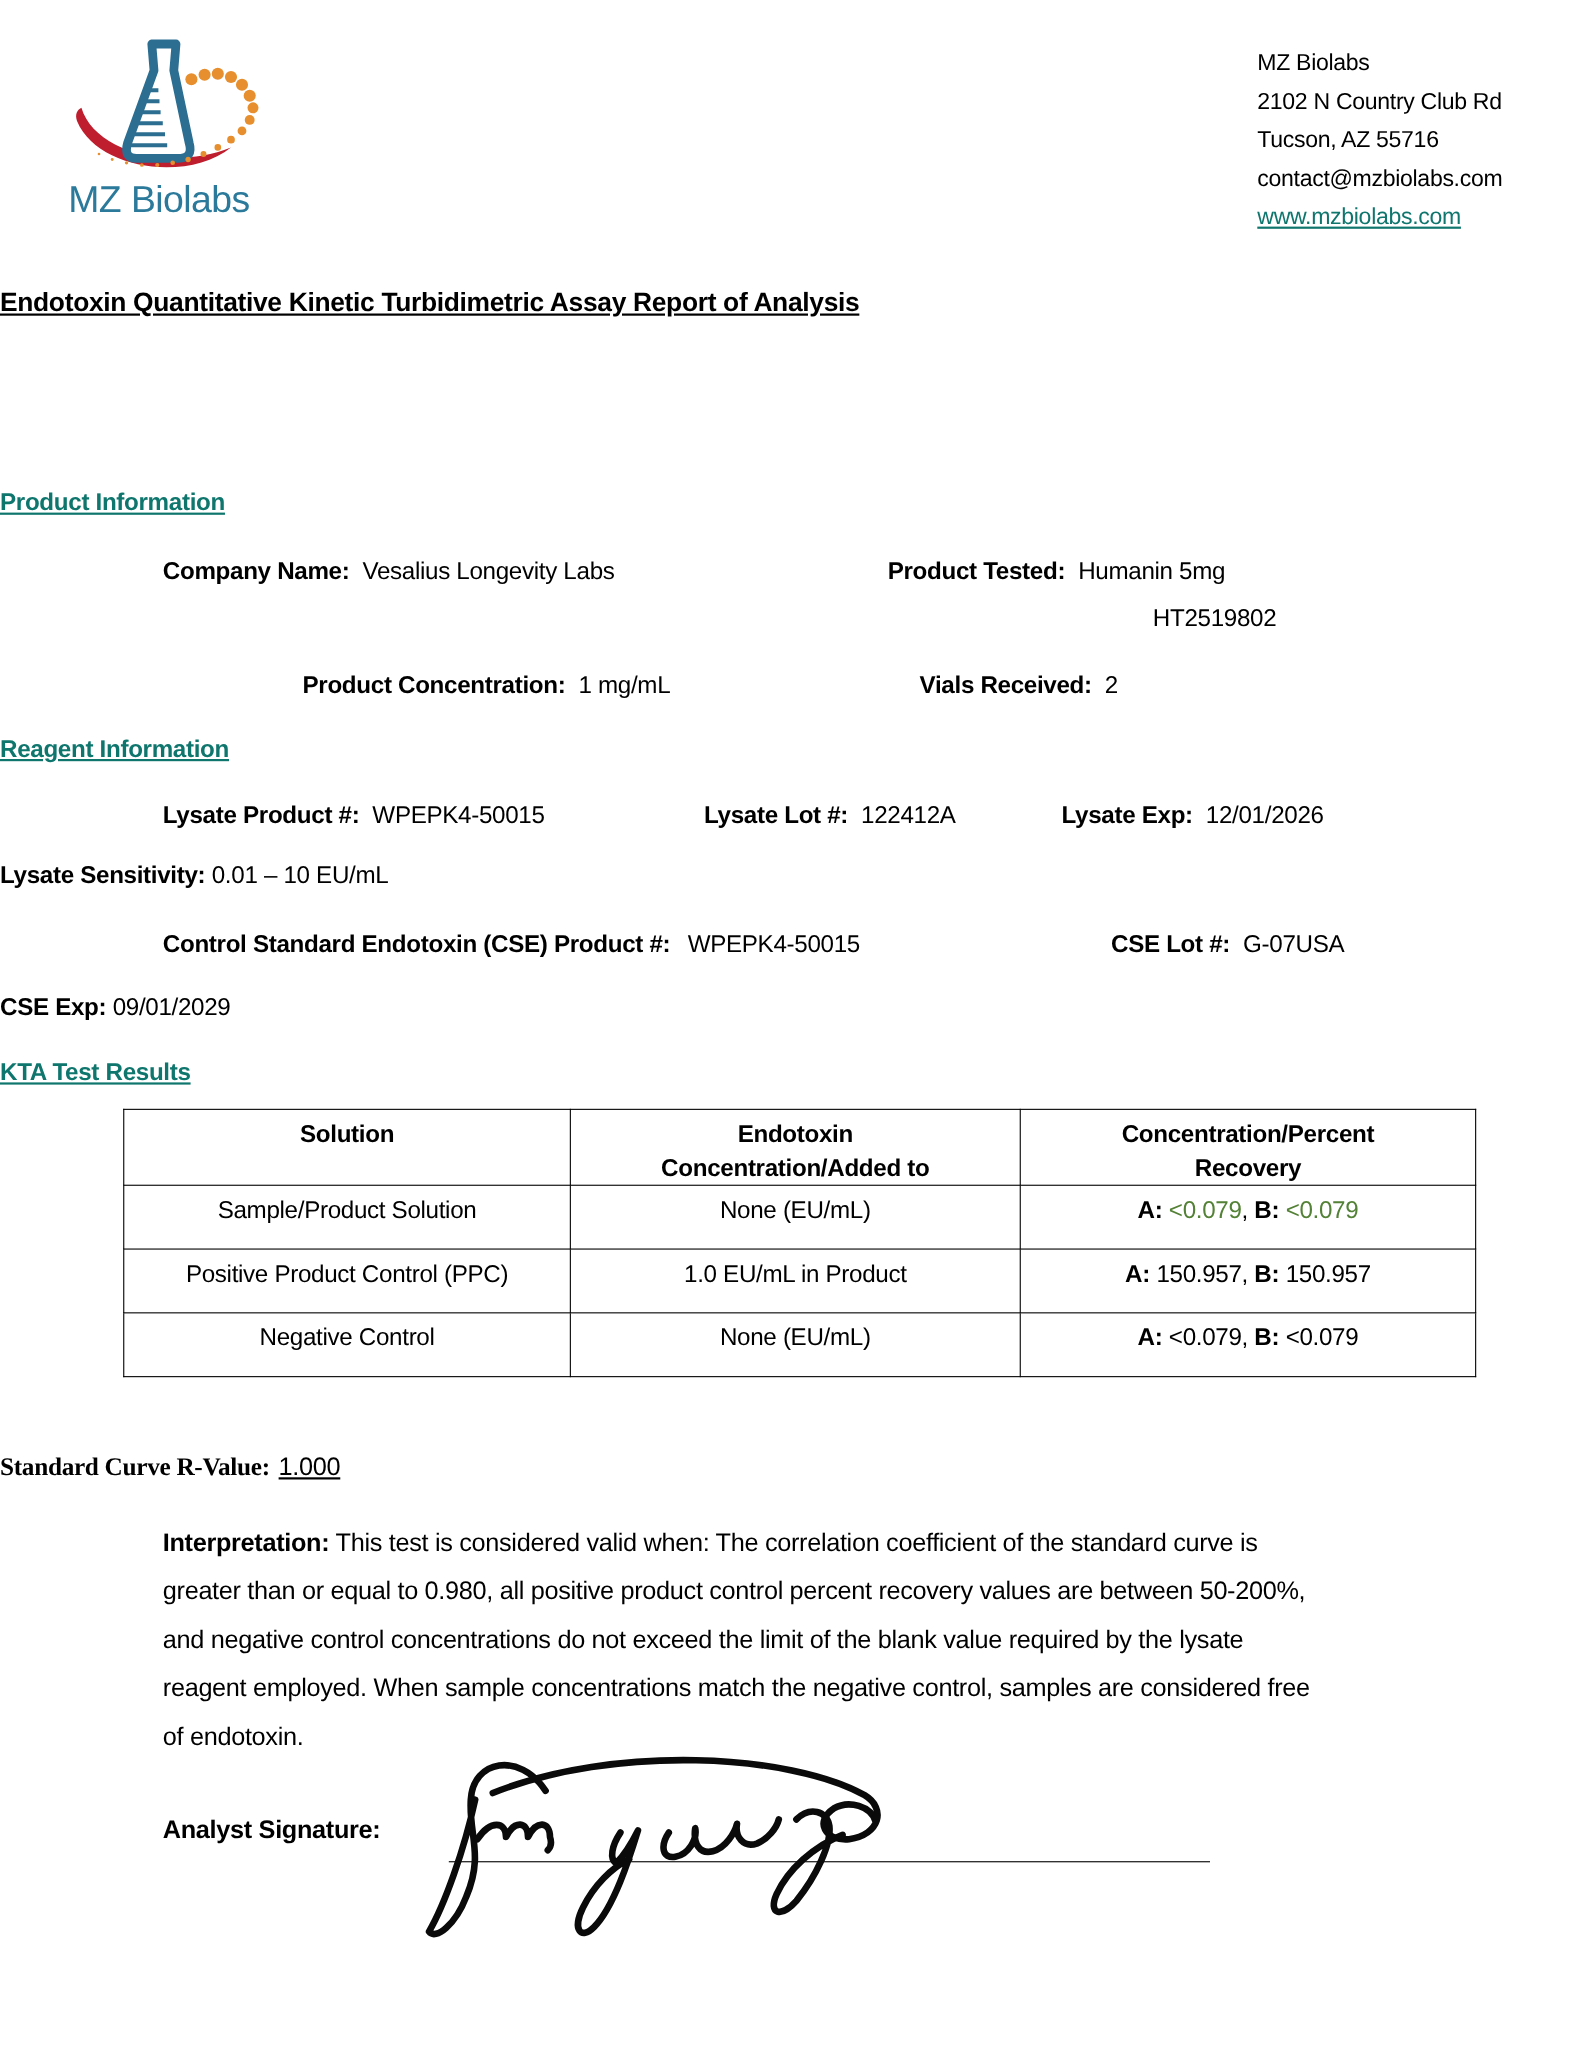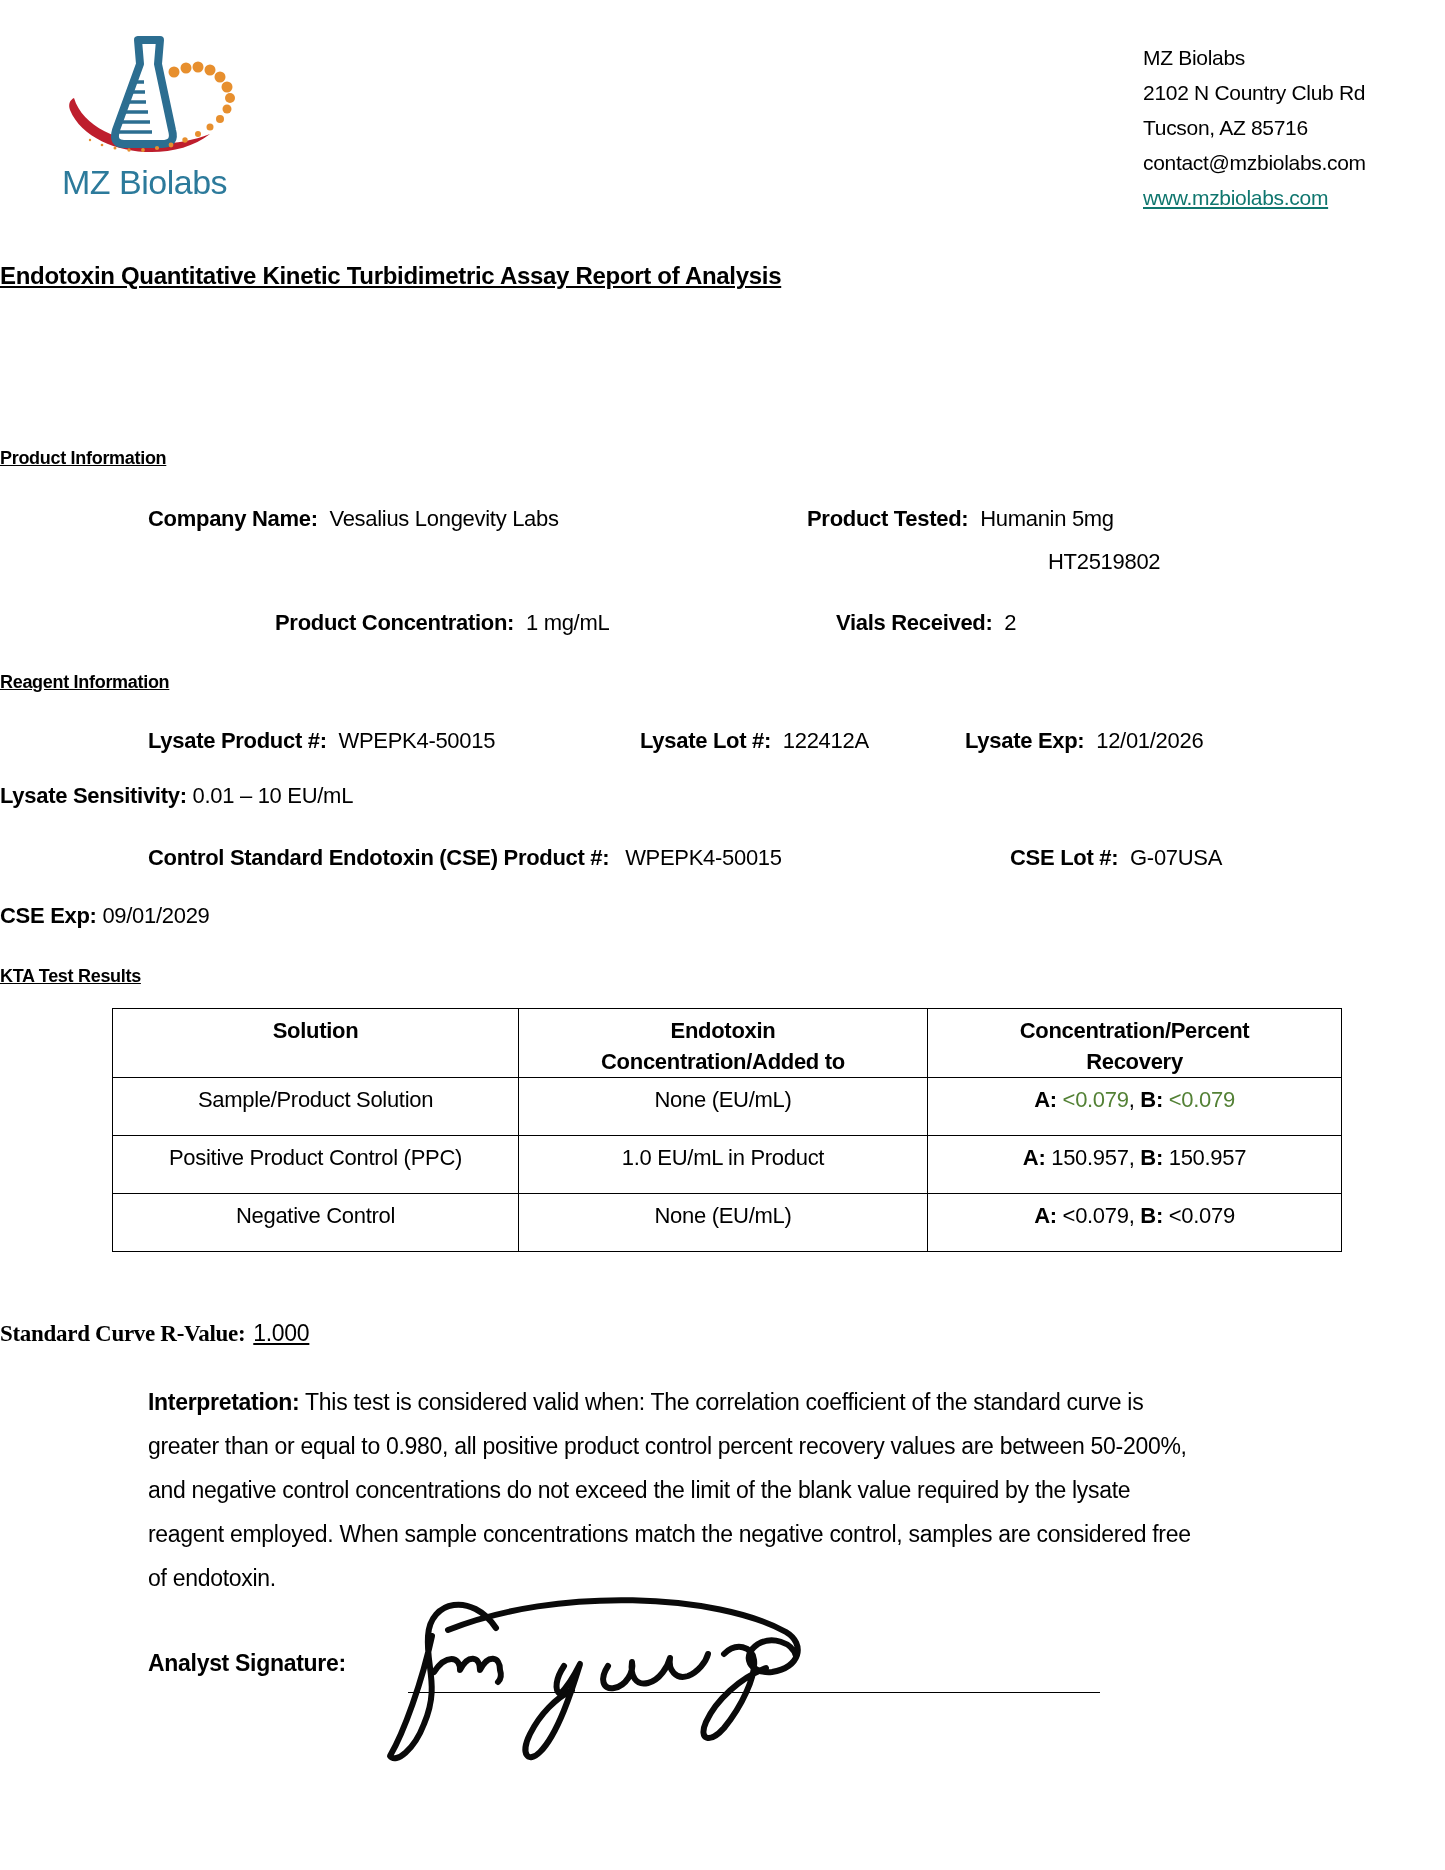--- a/index.html
+++ b/index.html
@@ -11,22 +11,22 @@
     font-family:"Liberation Sans", sans-serif;
     color:#000;
     font-size:22px;
     letter-spacing:-0.3px;
     overflow:hidden;
   }
   .abs { position:absolute; }
   b { font-weight:bold; }
   .center { left:0; width:1149px; text-align:left; }
   .red-heading {
-    color:#000000; font-weight:bold; text-decoration:underline;
-    font-size:18px;
+    color:#0f766e; font-weight:bold; text-decoration:underline;
+    font-size:22px;
   }
   .doc-title {
     font-weight:bold; text-decoration:underline; font-size:24px;
   }
   .addr { line-height:35px; font-size:21px; }
   .addr .link { color:#0f766e; text-decoration:underline; }
   .logo-text { color:#2C7A9B; font-size:34px; letter-spacing:-0.5px; }
   .kv b { margin-right:6px; }
   table.kta {
     border-collapse:collapse; width:1229px; table-layout:fixed;padding-left:26px;
@@ -84,21 +84,21 @@
       <circle cx="57" cy="114" r="1.5"></circle>
         <circle cx="44" cy="111" r="1.3"></circle>
       <circle cx="32" cy="106" r="1.2"></circle>
     </g>
   </svg>
   <div class="abs logo-text" style="left:62px; top:163px;">MZ Biolabs</div>
 
   <div class="abs addr" style="left:1143px; top:40px;">
     <div>MZ Biolabs</div>
     <div>2102 N Country Club Rd</div>
-    <div>Tucson, AZ 85716</div>
+    <div>Tucson, AZ 55716</div>
     <div>contact@mzbiolabs.com</div>
     <div class="link">www.mzbiolabs.com</div>
   </div>
 
   <div class="abs center doc-title" style="top:262px;">Endotoxin Quantitative Kinetic Turbidimetric Assay Report of Analysis</div>
 
 
   <div class="abs center" style="top:444px;">
     <span class="red-heading">Product Information</span>
   </div>

